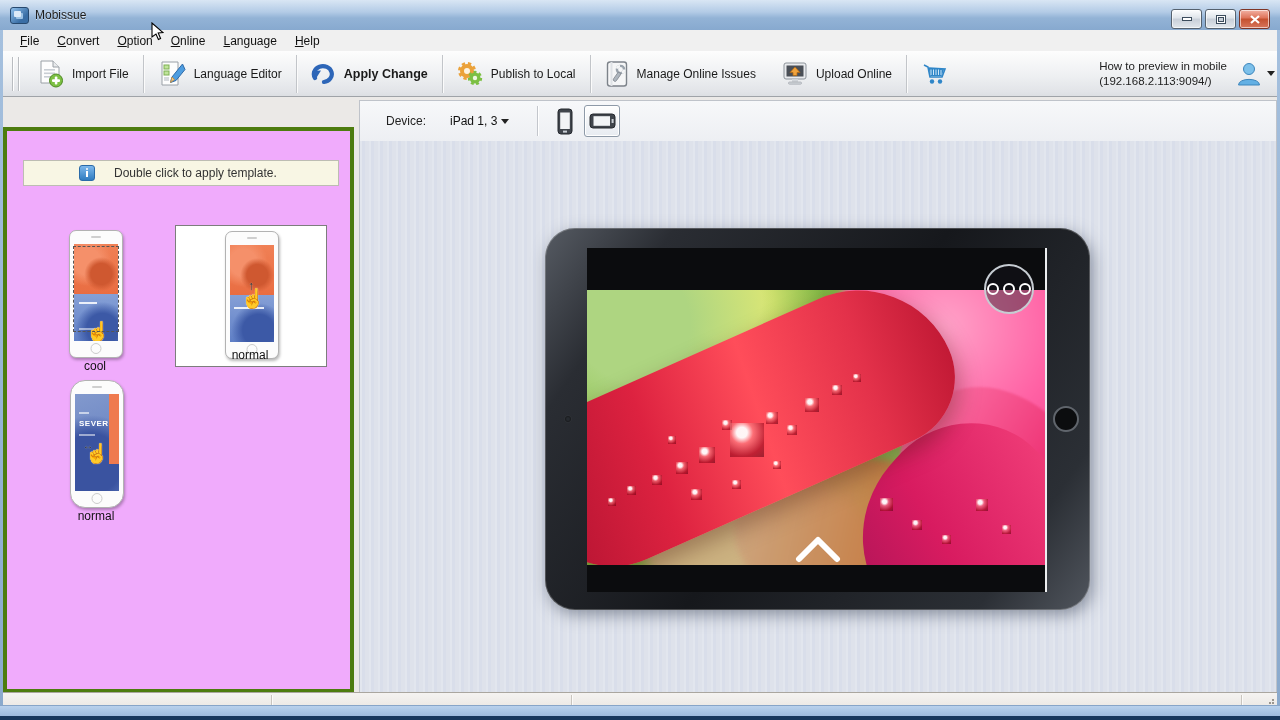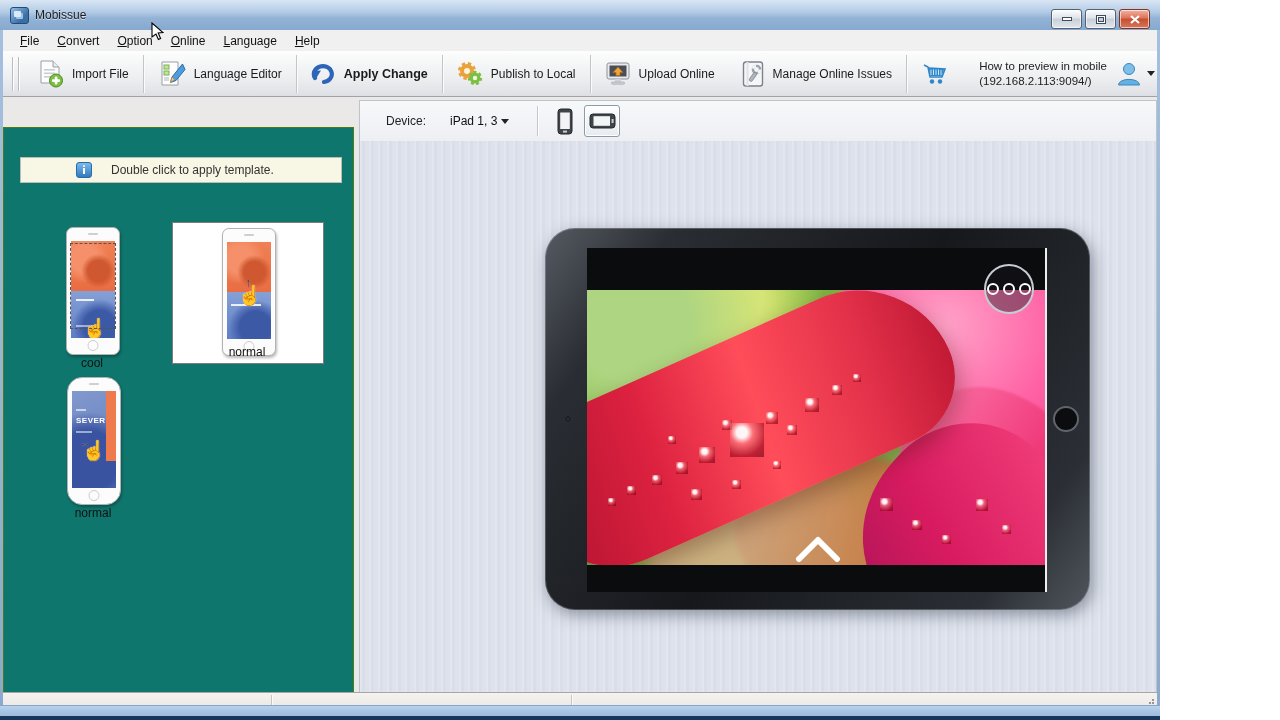--- a/index.html
+++ b/index.html
@@ -1,17 +1,17 @@
 <!DOCTYPE html>
 <html><head>
 <meta charset="utf-8">
 <style>
   html,body{margin:0;padding:0;}
   body{width:1280px;height:720px;font-family:"Liberation Sans",sans-serif;background:#fff;overflow:hidden;}
-  .window{position:relative;width:1160px;height:720px;background:#ebe9e7;overflow:hidden;}
+  .window{position:relative;width:1280px;height:720px;background:#ebe9e7;overflow:hidden;}
 
   
   .titlebar{position:absolute;left:0;top:0;right:0;height:30px;
     background:linear-gradient(#d9e6f4 0%,#b3cbe6 40%,#93b3d6 60%,#87a9cf 100%);
     border-bottom:1px solid #6c8cb2;display:flex;align-items:center;}
   .app-icon{width:17px;height:15px;margin:0 6px 0 10px;border-radius:3px;
     background:linear-gradient(135deg,#8fc0ec,#3a6ea5 70%);border:1px solid #27496e;position:relative;}
   .app-icon:after{content:"";position:absolute;left:3px;top:3px;width:7px;height:6px;
     background:#dceaf8;border-radius:1px;box-shadow:2px 2px 0 #9cc2e4;}
   .title-text{font-size:12px;color:#1c1c1c;text-shadow:0 1px 0 rgba(255,255,255,.6);}
@@ -49,21 +49,21 @@
   
   .icon{flex:0 0 auto;display:block;}
 
   
   .left-panel{position:absolute;left:3px;top:96px;width:354px;bottom:27px;}
   .tabstrip{position:absolute;left:8px;top:6px;display:flex;align-items:flex-end;z-index:3;}
   .tab{font-size:12px;color:#222;background:linear-gradient(#f7f7f7,#e2e2e2);
     border:1px solid #989ea5;border-bottom:none;border-radius:2px 2px 0 0;
     padding:4px 10px 4px;margin-right:2px;position:relative;top:1px;}
   .tab.active{background:#fff;padding:6px 12px 5px;z-index:4;top:2px;}
-  .panel-body{position:absolute;left:0;right:3px;top:31px;bottom:0;background:#0f766e;border:1px solid #4d7c0f;}
+  .panel-body{position:absolute;left:0;right:3px;top:31px;bottom:0;background:#f0abfc;border:4px solid #4d7c0f;}
   .notice-bar{position:absolute;left:16px;right:11px;top:29px;height:24px;background:#f8f6e4;
     border:1px solid #bdbdb3;display:flex;align-items:center;}
   .info-icon{width:14px;height:14px;margin-left:55px;border-radius:3px;
     background:linear-gradient(#7db8ec,#2f7cc0);border:1px solid #2a6aa8;position:relative;}
   .info-icon:before{content:"";position:absolute;left:6px;top:2px;width:2px;height:2px;background:#fff;border-radius:50%;}
   .info-icon:after{content:"";position:absolute;left:6px;top:5px;width:2px;height:6px;background:#fff;}
   .notice-text{font-size:12px;color:#333;margin-left:19px;}
 
   
   .phone{position:absolute;width:52px;height:126px;background:#fcfcfc;border:1px solid #b2b2b2;
@@ -244,39 +244,39 @@
         <circle cx="10" cy="10" r="7" fill="#eba23a" stroke="#eba23a" stroke-width="4" stroke-dasharray="3 2.6"></circle>
         <circle cx="10" cy="10" r="3" fill="#fdf3e0"></circle>
         <circle cx="18" cy="17" r="5.5" fill="#7cc043" stroke="#7cc043" stroke-width="3.4" stroke-dasharray="2.6 2.2"></circle>
         <circle cx="18" cy="17" r="2.2" fill="#eef7e2"></circle>
       </svg>
       <span>Publish to Local</span>
     </div>
     <div class="tsep"></div>
 
     <div class="tbtn">
+      <svg class="icon" width="24" height="28" viewBox="0 0 24 28">
+        <rect x="2.5" y="2" width="19" height="24" rx="2.5" fill="#f5f6f7" stroke="#7d838a" stroke-width="1.4"></rect>
+        <rect x="5.5" y="2" width="2" height="24" fill="#dfe2e6"></rect>
+        <circle cx="15.5" cy="9.5" r="3.6" fill="none" stroke="#9aa3ac" stroke-width="2.4"></circle>
+        <circle cx="15.5" cy="9.5" r="3.6" fill="none" stroke="#f5f6f7" stroke-width="2.6" stroke-dasharray="4 8"></circle>
+        <rect x="10.2" y="12" width="3.4" height="10" rx="1.6" transform="rotate(35 12 17)" fill="#aeb6be" stroke="#7d838a" stroke-width="0.7"></rect>
+      </svg>
+      <span>Manage Online Issues</span>
+    </div>
+
+    <div class="tbtn">
       <svg class="icon" width="26" height="26" viewBox="0 0 26 26">
         <rect x="2" y="2" width="22" height="16" rx="2" fill="#e8eaed" stroke="#8d939a"></rect>
         <rect x="4.5" y="4.5" width="17" height="11" fill="#4a4f57"></rect>
         <polygon points="13,6 18,11.5 15,11.5 15,14.5 11,14.5 11,11.5 8,11.5" fill="#f0a23c" stroke="#b06a14" stroke-width="0.8"></polygon>
         <rect x="10" y="18" width="6" height="3" fill="#cfd3d8"></rect>
         <rect x="6.5" y="21" width="13" height="2.2" rx="1" fill="#cfd3d8" stroke="#9aa0a6" stroke-width="0.6"></rect>
       </svg>
       <span>Upload Online</span>
-    </div>
-
-    <div class="tbtn">
-      <svg class="icon" width="24" height="28" viewBox="0 0 24 28">
-        <rect x="2.5" y="2" width="19" height="24" rx="2.5" fill="#f5f6f7" stroke="#7d838a" stroke-width="1.4"></rect>
-        <rect x="5.5" y="2" width="2" height="24" fill="#dfe2e6"></rect>
-        <circle cx="15.5" cy="9.5" r="3.6" fill="none" stroke="#9aa3ac" stroke-width="2.4"></circle>
-        <circle cx="15.5" cy="9.5" r="3.6" fill="none" stroke="#f5f6f7" stroke-width="2.6" stroke-dasharray="4 8"></circle>
-        <rect x="10.2" y="12" width="3.4" height="10" rx="1.6" transform="rotate(35 12 17)" fill="#aeb6be" stroke="#7d838a" stroke-width="0.7"></rect>
-      </svg>
-      <span>Manage Online Issues</span>
     </div>
     <div class="tsep"></div>
 
     <div class="tbtn">
       <svg class="icon" width="26" height="24" viewBox="0 0 26 24">
         <path d="M3 3 L7 5 L9 15 L21 15 L24 7 L8 6" fill="none" stroke="#2f86c8" stroke-width="1.6"></path>
         <polygon points="7.6,6.2 23.2,7.2 20.6,14 9.4,14" fill="#2f86c8"></polygon>
         <path d="M10 7.5 V13 M12.5 7.5 V13 M15 7.5 V13 M17.5 7.5 V13 M20 8 V13" stroke="#cfe7f8" stroke-width="1"></path>
         <circle cx="11" cy="19.5" r="2.2" fill="#2f86c8"></circle>
           <circle cx="19" cy="19.5" r="2.2" fill="#2f86c8"></circle>

